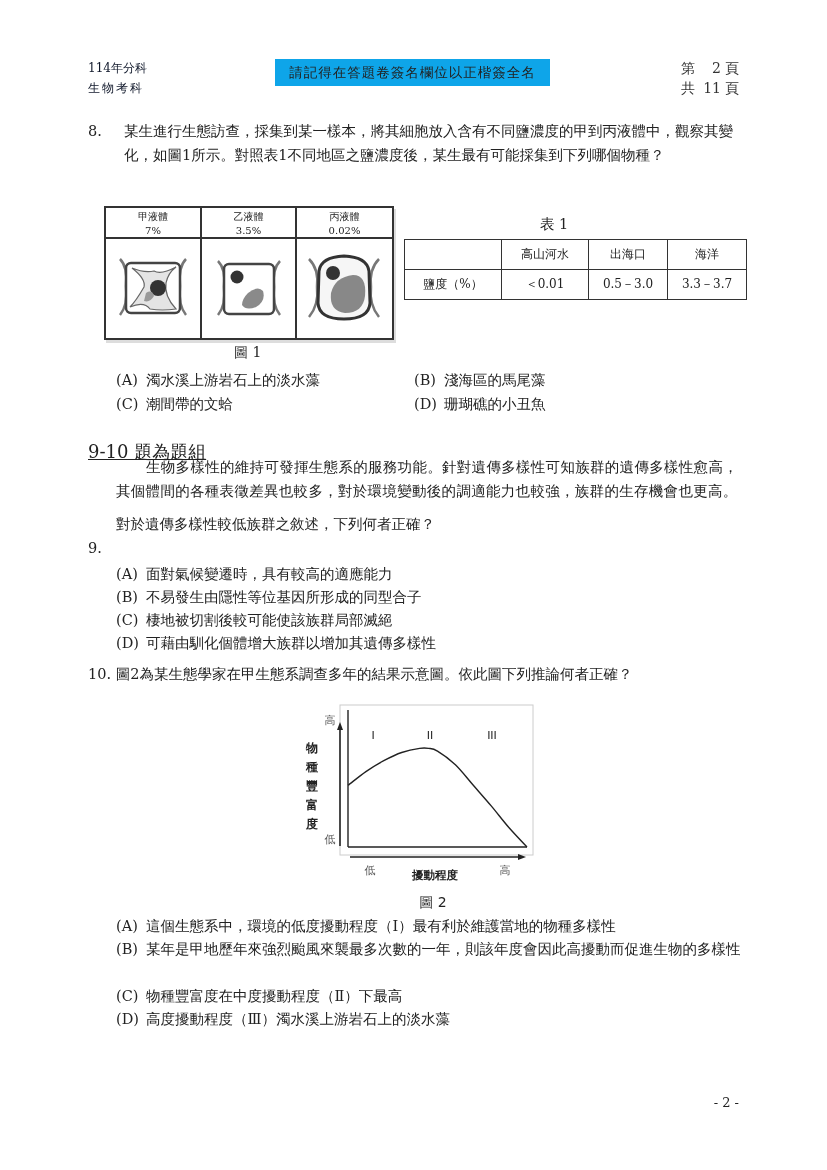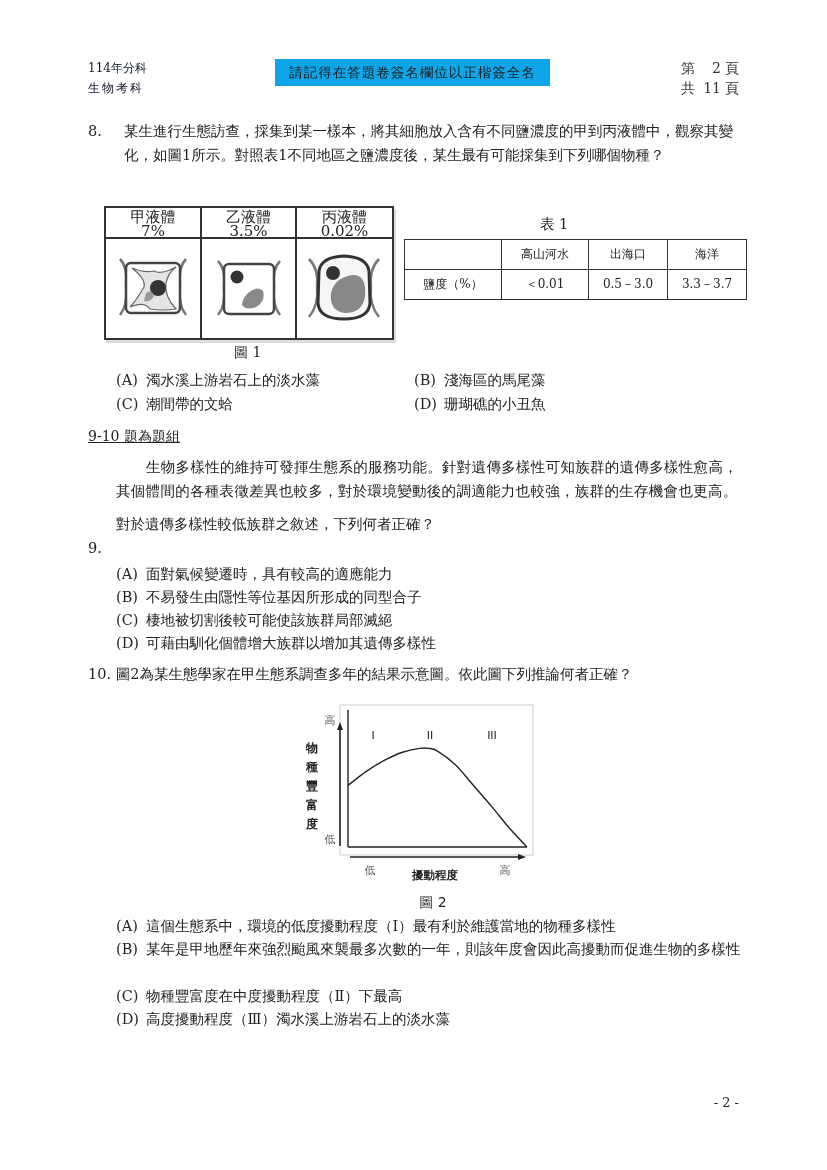--- a/index.html
+++ b/index.html
@@ -15,28 +15,28 @@
   .qnum { position:absolute; }
   .qtext { position:absolute; }
   .opt { position:absolute; font-size:14.5px; line-height:23px; }
   .opt .lab { display:inline-block; width:30px; }
   
   .fig1 { left:104px; top:206px; width:286px; height:130px; border:2px solid #333; border-top-width:2px;
           box-shadow: 2px 3px 0 #ddd; }
   .fig1 .col { position:absolute; top:0; height:130px; border-right:2px solid #333; }
   .fig1 .col:last-child { border-right:none; }
   .fig1 .head { position:absolute; left:0; right:0; top:0; height:31px; border-bottom:2px solid #333;
-                text-align:center; font-size:15px; line-height:14px; padding-top:2px; box-sizing:border-box; }
+                text-align:center; font-size:10px; line-height:14px; padding-top:2px; box-sizing:border-box; }
   .fig1 .cell { position:absolute; left:0; right:0; top:33px; bottom:0; }
   .caption { font-size:14px; }
   
   .t1cap { left:540px; top:215px; font-size:14.5px;text-align:right; }
   table.t1 { position:absolute; left:404px; top:239px; border-collapse:collapse; font-size:12px; }
   table.t1 td { border:1.5px solid #333; height:29px; text-align:center; padding:0; }
-  .grp { left:88px; top:428px; font-size:14px; text-decoration:underline; }
+  .grp { left:88px; top:440px; font-size:18px; text-decoration:underline; }
   .para { left:116px; top:456px; width:630px; font-size:14.5px; line-height:23.5px; text-indent:30px; letter-spacing:0.3px; }
   .pagenum { right:88px; top:1095px; font-size:13px; }
   svg text { font-family:"DejaVu Sans","Liberation Sans",sans-serif; }
 </style>
 </head>
 <body>
 
 <div class="abs hdr-left">
   <div>114年分科</div>
   <div style="letter-spacing:2px">生物考科</div>

